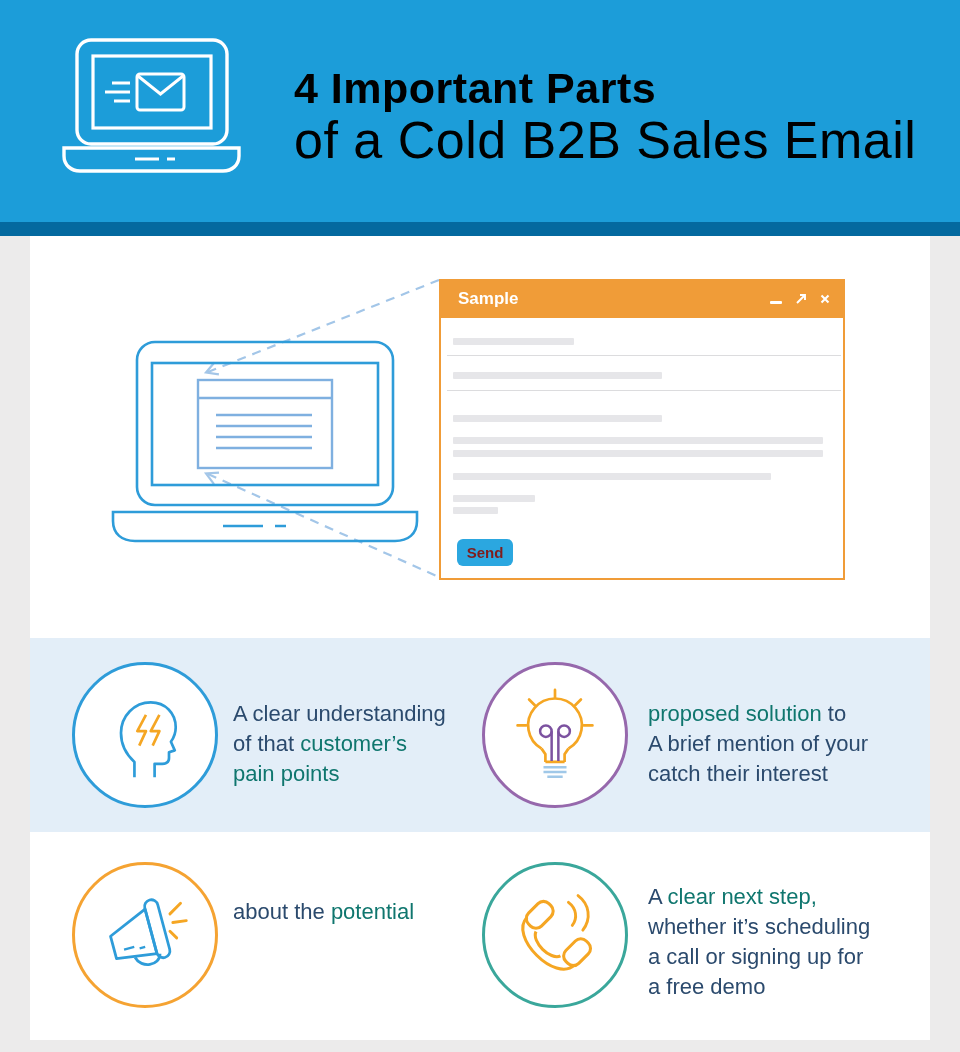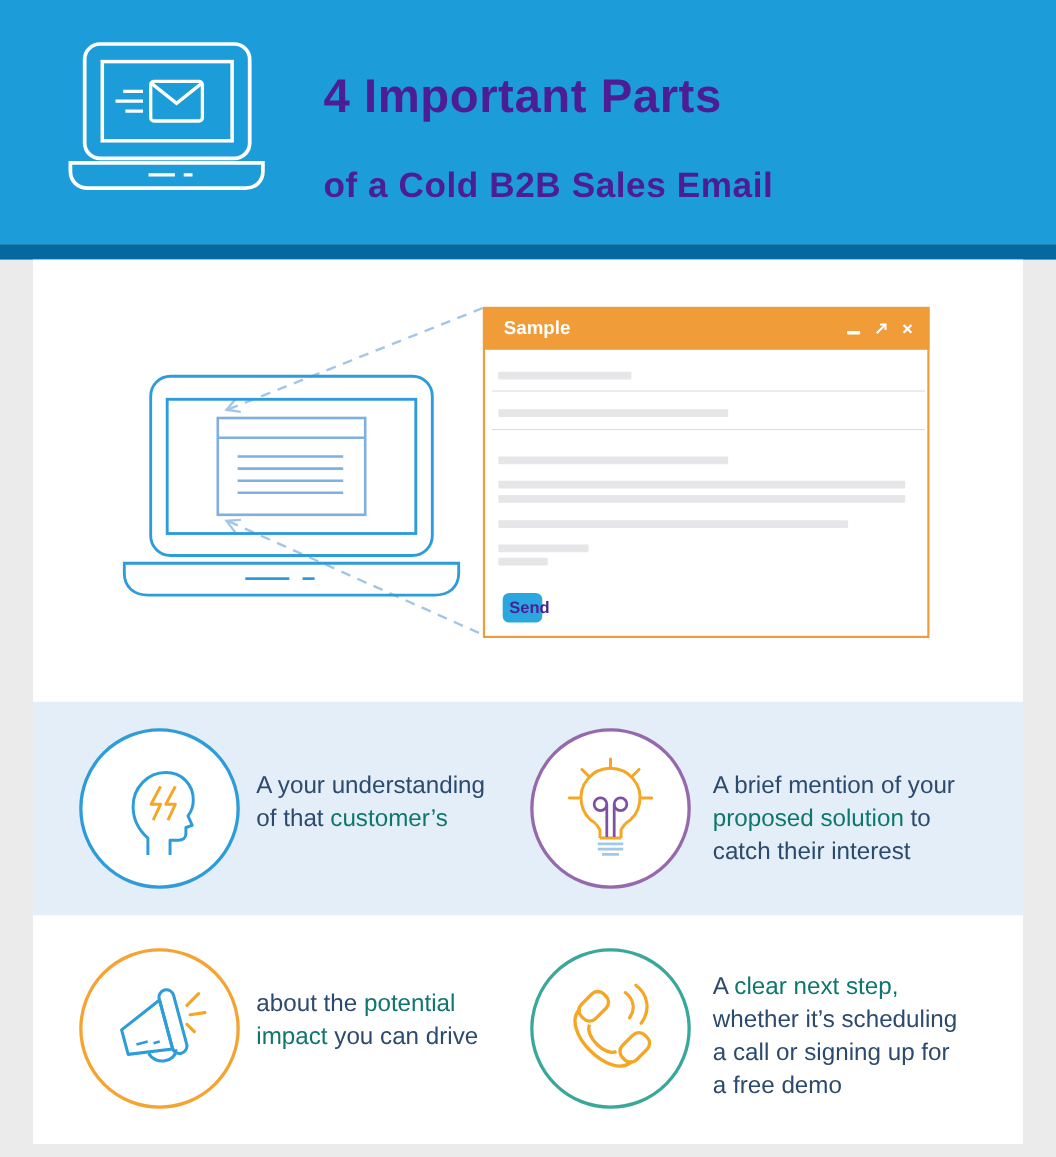--- a/index.html
+++ b/index.html
@@ -2,42 +2,42 @@
 <html><head>
 <meta charset="utf-8">
 <style>
   html,body{margin:0;padding:0;}
   .page{position:relative;width:960px;height:1052px;background:#ECEBEB;overflow:hidden;
         font-family:"Liberation Sans",sans-serif;}
   
   .header{position:absolute;left:0;top:0;width:960px;height:222px;background:#1C9DD9;}
   .header-strip{position:absolute;left:0;top:222px;width:960px;height:14px;background:#04699F;}
   .hdr-icon{position:absolute;left:58px;top:36px;}
-  .hdr-title{position:absolute;left:294px;top:62px;color:#4c1d95;}
+  .hdr-title{position:absolute;left:294px;top:62px;color:#000000;}
   .hdr-title .l1{font-size:43px;font-weight:700;line-height:52px;letter-spacing:.5px;}
-  .hdr-title .l2{font-size:32px;font-weight:700;line-height:52px;letter-spacing:.5px;margin-top:28px;}
+  .hdr-title .l2{font-size:52px;font-weight:400;line-height:52px;letter-spacing:.5px;}
   
   .card{position:absolute;left:30px;top:236px;width:900px;height:804px;background:#FFFFFF;}
   .band{position:absolute;left:30px;top:638px;width:900px;height:194px;background:#E3EEF8;}
   
   .connector{position:absolute;left:0;top:0;pointer-events:none;}
   .laptop-svg{position:absolute;left:105px;top:337px;}
   
   .sample{position:absolute;left:439px;top:279px;width:406px;height:301px;background:#FFFFFF;
           border:2px solid #F09C38;box-sizing:border-box;}
   .titlebar{position:absolute;left:-2px;top:-2px;width:406px;height:39px;background:#F09C38;
             display:flex;align-items:center;box-sizing:border-box;padding:0 15px 0 19px;}
   .titlebar .wtitle{color:#FFF;font-size:17px;font-weight:700;flex:1;}
   .controls{display:flex;align-items:center;gap:13px;}
   .min-bar{display:inline-block;width:12px;height:3px;background:#FFF;border-radius:1px;
            position:relative;top:4px;}
   .ph-bar{position:absolute;left:12px;height:7px;background:#E6E6E9;border-radius:1px;}
   .ph-divider{position:absolute;left:6px;width:394px;height:1px;background:#DCDCDE;}
-  .send-btn{position:absolute;left:16px;top:258px;width:36px;height:27px;background:#2BA7E0;
-            border:none;border-radius:6px;color:#4c1d95;font-size:15px;font-weight:700;
+  .send-btn{position:absolute;left:16px;top:258px;width:56px;height:27px;background:#2BA7E0;
+            border:none;border-radius:6px;color:#7f1d1d;font-size:15px;font-weight:700;
             font-family:"Liberation Sans",sans-serif;cursor:pointer;}
   
   .circle{position:absolute;width:140px;height:140px;border-radius:50%;background:#FFFFFF;
           display:flex;align-items:center;justify-content:center;}
   .c1{left:72px;top:662px;border:3px solid #2E9CD9;}
   .c2{left:482px;top:662px;border:3px solid #9668AC;}
   .c3{left:72px;top:862px;border:3px solid #F5A332;}
   .c4{left:482px;top:862px;border:3px solid #3AA79B;}
   .ftext{position:absolute;color:#2B4A6D;font-size:22px;line-height:30px;}
   .t1{left:233px;top:699px;}
@@ -117,55 +117,55 @@
 
   <div class="circle c1">
     <svg width="96" height="96" viewBox="0 0 100 100" fill="none">
       <path d="M39,94 V78 C30,70 25,60 25,48 C25,30 39,16 56,16 C71,16 82,27 82,42
                C82,48 80,53 77,57 L81,66 L75,68 V74 C75,78 72,80 68,80 H60 V94" stroke="#2E9CD9" stroke-width="2.8" stroke-linejoin="round"></path>
       <path d="M51,29 L42,46 H51 L44,61" stroke="#F5A623" stroke-width="2.8" stroke-linejoin="round"></path>
       <path d="M65,29 L56,46 H65 L58,61" stroke="#F5A623" stroke-width="2.8" stroke-linejoin="round"></path>
     </svg>
   </div>
   <div class="ftext t1">
-    <div><span>A your understanding</span></div>
+    <div><span>A clear understanding</span></div>
     <div><span>of that </span><span class="hl">customer’s</span></div>
+    <div><span class="hl">pain points</span></div>
   </div>
 
   <div class="circle c2">
     <svg width="96" height="96" viewBox="0 0 100 100" fill="none">
       <path d="M36,64.2 A28,28 0 1 1 64,64.2" stroke="#F5A623" stroke-width="2.8"></path>
       <path d="M36,64.2 L40,70 V78 M64,64.2 L60,70 V78 M40,78 H60" stroke="#F5A623" stroke-width="2.8"></path>
       <path d="M50,3 V11 M23,13 L29,19 M77,13 L71,19 M11,40 H20 M89,40 H80" stroke="#F5A623" stroke-width="2.8" stroke-linecap="round"></path>
       <circle cx="40.5" cy="46" r="6" stroke="#7C52A0" stroke-width="2.6"></circle>
       <circle cx="59.5" cy="46" r="6" stroke="#7C52A0" stroke-width="2.6"></circle>
       <path d="M46.5,46 V77 M53.5,46 V77" stroke="#7C52A0" stroke-width="2.6"></path>
       <path d="M38,83.5 H62 M38,88.5 H62 M42,93.5 H58" stroke="#A0C8E8" stroke-width="2.6"></path>
     </svg>
   </div>
   <div class="ftext t2">
+    <div><span class="hl">proposed solution</span><span> to</span></div>
     <div><span>A brief mention of your</span></div>
-    <div><span class="hl">proposed solution</span><span> to</span></div>
     <div><span>catch their interest</span></div>
   </div>
 
   <div class="circle c3">
     <svg width="96" height="96" viewBox="0 0 100 100" fill="none">
       <g transform="rotate(-15 50 50)" stroke="#2E9CD9" stroke-width="2.9" stroke-linejoin="round">
         <rect x="57" y="16" width="14" height="62" rx="7"></rect>
         <path d="M57,24 L15,42 V66 L57,72 Z"></path>
         <path d="M25,59 H36 M41,62 H47" stroke-width="2.4"></path>
         <path d="M34,70 C37,83 57,85 60,73"></path>
       </g>
       <path d="M76,28 L87,17 M79,37 L93,35 M76,46 L83,53" stroke="#F5A623" stroke-width="3" stroke-linecap="round"></path>
     </svg>
   </div>
   <div class="ftext t3">
     <div><span>about the </span><span class="hl">potential</span></div>
-    <div><span class="hl">impact</span><span> you can drive</span></div>
   </div>
 
   <div class="circle c4">
     <svg width="96" height="96" viewBox="0 0 100 100" fill="none">
       <g transform="rotate(45 50 52)" stroke="#F5A623" stroke-width="3.2">
         <rect x="13" y="32" width="19" height="30" rx="8"></rect>
         <rect x="68" y="32" width="19" height="30" rx="8"></rect>
         <path d="M15,58 C15,86 85,86 85,58"></path>
         <path d="M32,62 C36,73 64,73 68,62"></path>
       </g>

